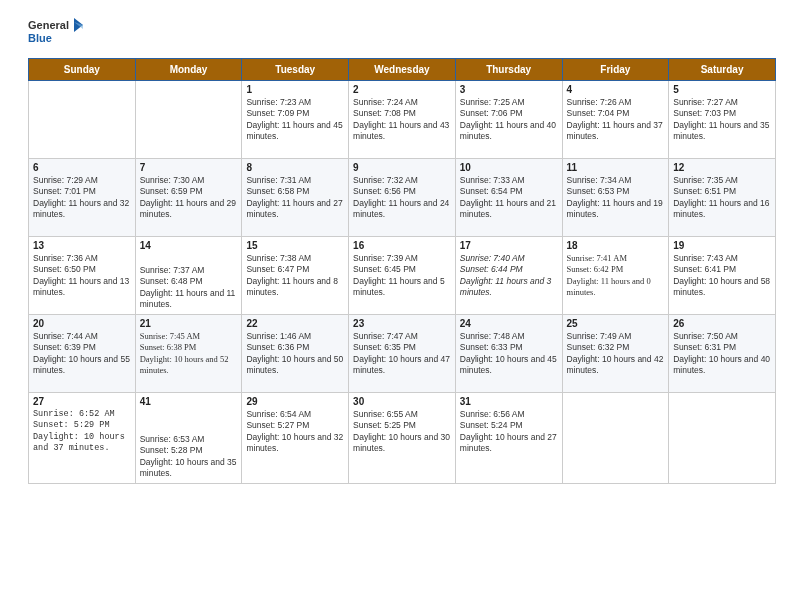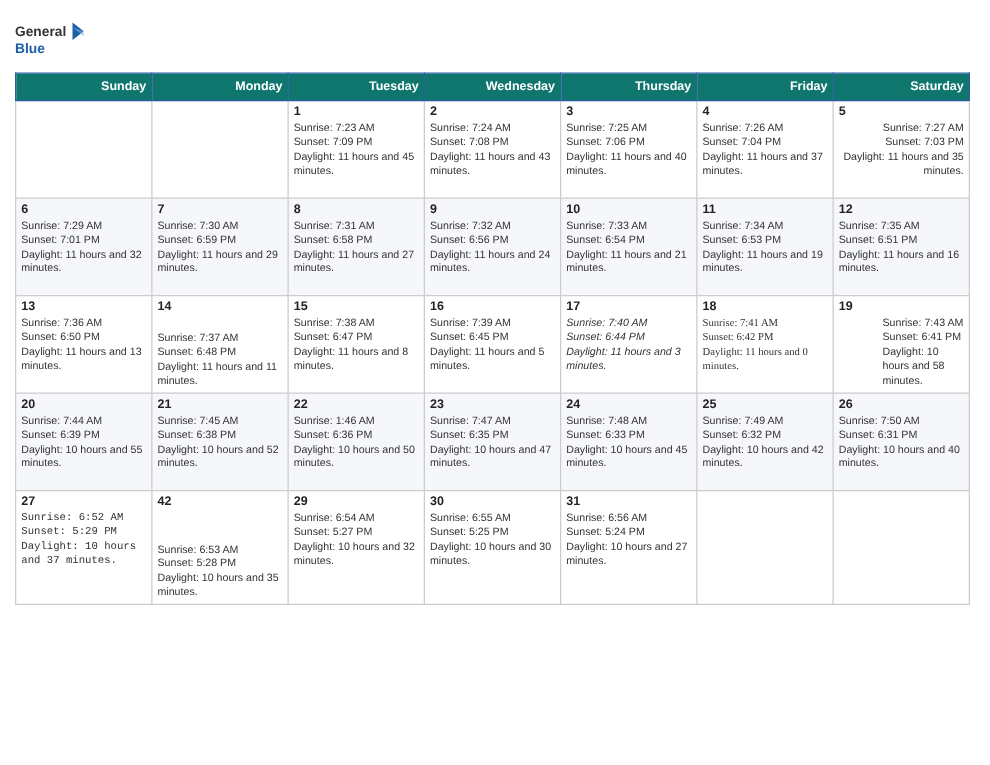--- a/index.html
+++ b/index.html
@@ -7,21 +7,21 @@
       width: 792px;
       height: 612px;
       font-family: Arial, sans-serif;
       background: #fff;
       overflow: hidden;
     }
     .page {
       width: 792px;
       height: 612px;
       background: #fff;
-      padding: 16px 16px 10px 12px;
+      padding: 16px 16px 10px 28px;
     }
     .header {
       display: flex;
       justify-content: space-between;
       align-items: flex-start;
       margin-bottom: 10px;
     }
     .logo {
       display: flex;
       align-items: center;
@@ -40,24 +40,24 @@
       font-size: 13px;
       color: #555;
       margin-top: 2px;
     }
     .calendar {
       width: 100%;
       border-collapse: collapse;
       font-size: 9.5px;
     }
     .calendar th {
-      background: #0f766e;
+      background: #a16207;
       color: #fff;
       padding: 5px 4px;
-      text-align: right;
+      text-align: center;
       font-size: 10px;
       border: 1px solid #2a60a0;
     }
     .calendar td {
       border: 1px solid #ccc;
       vertical-align: top;
       padding: 3px 4px;
       width: calc(100% / 7);
       height: 78px;
       background: #fff;
@@ -134,21 +134,21 @@
 Daylight: 11 hours and 40 minutes.</div>
           </td>
           <td>
             <span class="day-num">4</span>
             <div class="cell-text" style="white-space: pre-line;">Sunrise: 7:26 AM
 Sunset: 7:04 PM
 Daylight: 11 hours and 37 minutes.</div>
           </td>
           <td>
             <span class="day-num">5</span>
-            <div class="cell-text" style="white-space: pre-line; text-align: right;">Sunrise: 7:27 AM
+            <div class="cell-text" style="white-space: pre-line;">Sunrise: 7:27 AM
 Sunset: 7:03 PM
 Daylight: 11 hours and 35 minutes.</div>
           </td>
         </tr>
         <tr>
           <td>
             <span class="day-num">6</span>
             <div class="cell-text" style="white-space: pre-line;">Sunrise: 7:29 AM
 Sunset: 7:01 PM
 Daylight: 11 hours and 32 minutes.</div>
@@ -222,35 +222,35 @@
 Daylight: 11 hours and 3 minutes.</div>
           </td>
           <td>
             <span class="day-num">18</span>
             <div class="cell-text" style="white-space: pre-line; font-family: Liberation Serif, serif;">Sunrise: 7:41 AM
 Sunset: 6:42 PM
 Daylight: 11 hours and 0 minutes.</div>
           </td>
           <td>
             <span class="day-num">19</span>
-            <div class="cell-text" style="white-space: pre-line; margin-left: 35px;">Sunrise: 7:43 AM
+            <div class="cell-text" style="white-space: pre-line;">Sunrise: 7:43 AM
 Sunset: 6:41 PM
 Daylight: 10 hours and 58 minutes.</div>
           </td>
         </tr>
         <tr>
           <td>
             <span class="day-num">20</span>
             <div class="cell-text" style="white-space: pre-line;">Sunrise: 7:44 AM
 Sunset: 6:39 PM
 Daylight: 10 hours and 55 minutes.</div>
           </td>
           <td>
             <span class="day-num">21</span>
-            <div class="cell-text" style="white-space: pre-line;">Sunrise: 7:45 AM
+            <div class="cell-text" style="white-space: pre-line; font-family: Liberation Serif, serif;">Sunrise: 7:45 AM
 Sunset: 6:38 PM
 Daylight: 10 hours and 52 minutes.</div>
           </td>
           <td>
             <span class="day-num">22</span>
             <div class="cell-text" style="white-space: pre-line;">Sunrise: 1:46 AM
 Sunset: 6:36 PM
 Daylight: 10 hours and 50 minutes.</div>
           </td>
           <td>
@@ -279,21 +279,21 @@
           </td>
         </tr>
         <tr class="last-row">
           <td>
             <span class="day-num">27</span>
             <div class="cell-text" style="white-space: pre-line; font-family: Liberation Mono, monospace;">Sunrise: 6:52 AM
 Sunset: 5:29 PM
 Daylight: 10 hours and 37 minutes.</div>
           </td>
           <td>
-            <span class="day-num">42</span>
+            <span class="day-num">41</span>
             <div class="cell-text" style="white-space: pre-line; margin-top: 27px;">Sunrise: 6:53 AM
 Sunset: 5:28 PM
 Daylight: 10 hours and 35 minutes.</div>
           </td>
           <td>
             <span class="day-num">29</span>
             <div class="cell-text" style="white-space: pre-line;">Sunrise: 6:54 AM
 Sunset: 5:27 PM
 Daylight: 10 hours and 32 minutes.</div>
           </td>

